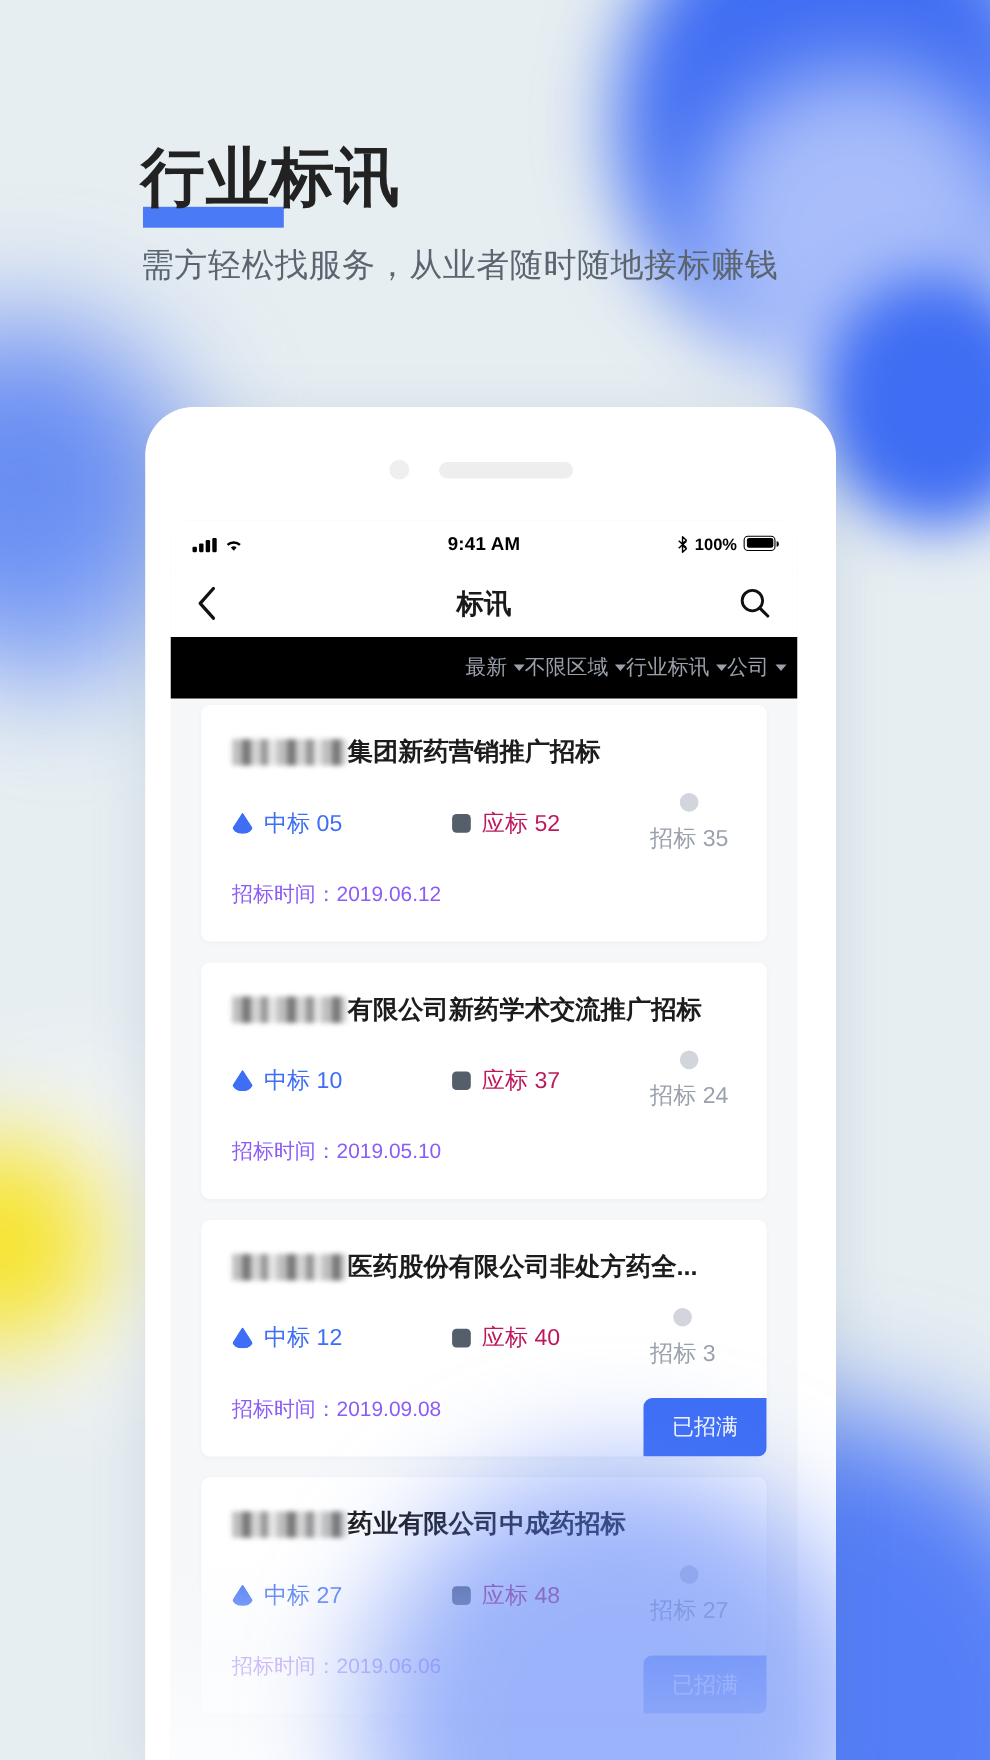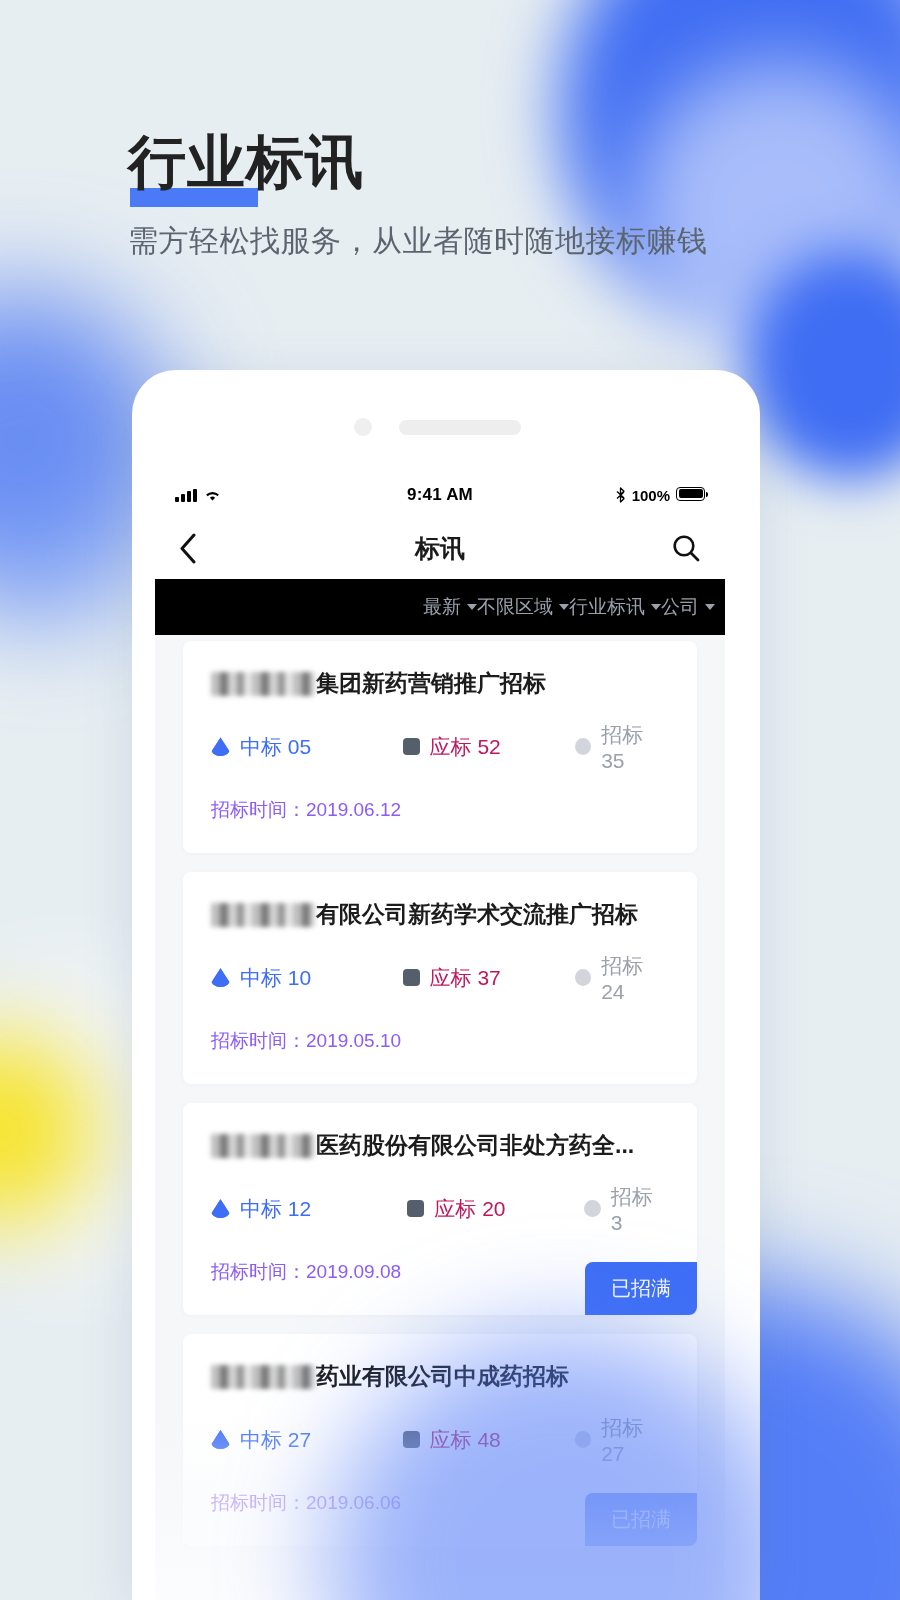--- a/index.html
+++ b/index.html
@@ -210,21 +210,21 @@
     border-radius:1px;
   }
   .card-stats {
     display:flex; align-items:center;
     padding:22px 28px 0 28px;
     font-size:21px;
   }
   .stat { display:flex; align-items:center; gap:10px; }
   .stat.s1 { color:#3d6ef5; font-weight:400; width:200px; }
   .stat.s2 { color:#be185d; width:180px; }
-  .stat.s3 { color:#9aa1ab; }
+  .stat.s3 { color:#9aa1ab;flex-direction:column; }
   .ico-drop {
     width:19px; height:19px;
     background:#3d6ef5;
     border-radius:50% 50% 50% 50% / 62% 62% 38% 38%;
     clip-path:polygon(50% 0%,100% 78%,100% 100%,0 100%,0 78%);
     position:relative;
   }
   .ico-drop::before{
     content:""; position:absolute; inset:0;
     background:#3d6ef5;
@@ -407,21 +407,21 @@
           <span class="redact" style="width:104px"></span>
           <span>医药股份有限公司非处方药全...</span>
         </div>
         <div class="card-stats">
           <div class="stat s1">
             <span class="ico-drop"></span>
             <span>中标 12</span>
           </div>
           <div class="stat s2">
             <span class="ico-square"></span>
-            <span>应标 20</span>
+            <span>应标 40</span>
           </div>
           <div class="stat s3">
             <span class="ico-circle"></span>
             <span>招标 3</span>
           </div>
         </div>
         <div class="card-date">招标时间：2019.09.08</div>
         <button class="btn-full">已招满</button>
       </div>
 

